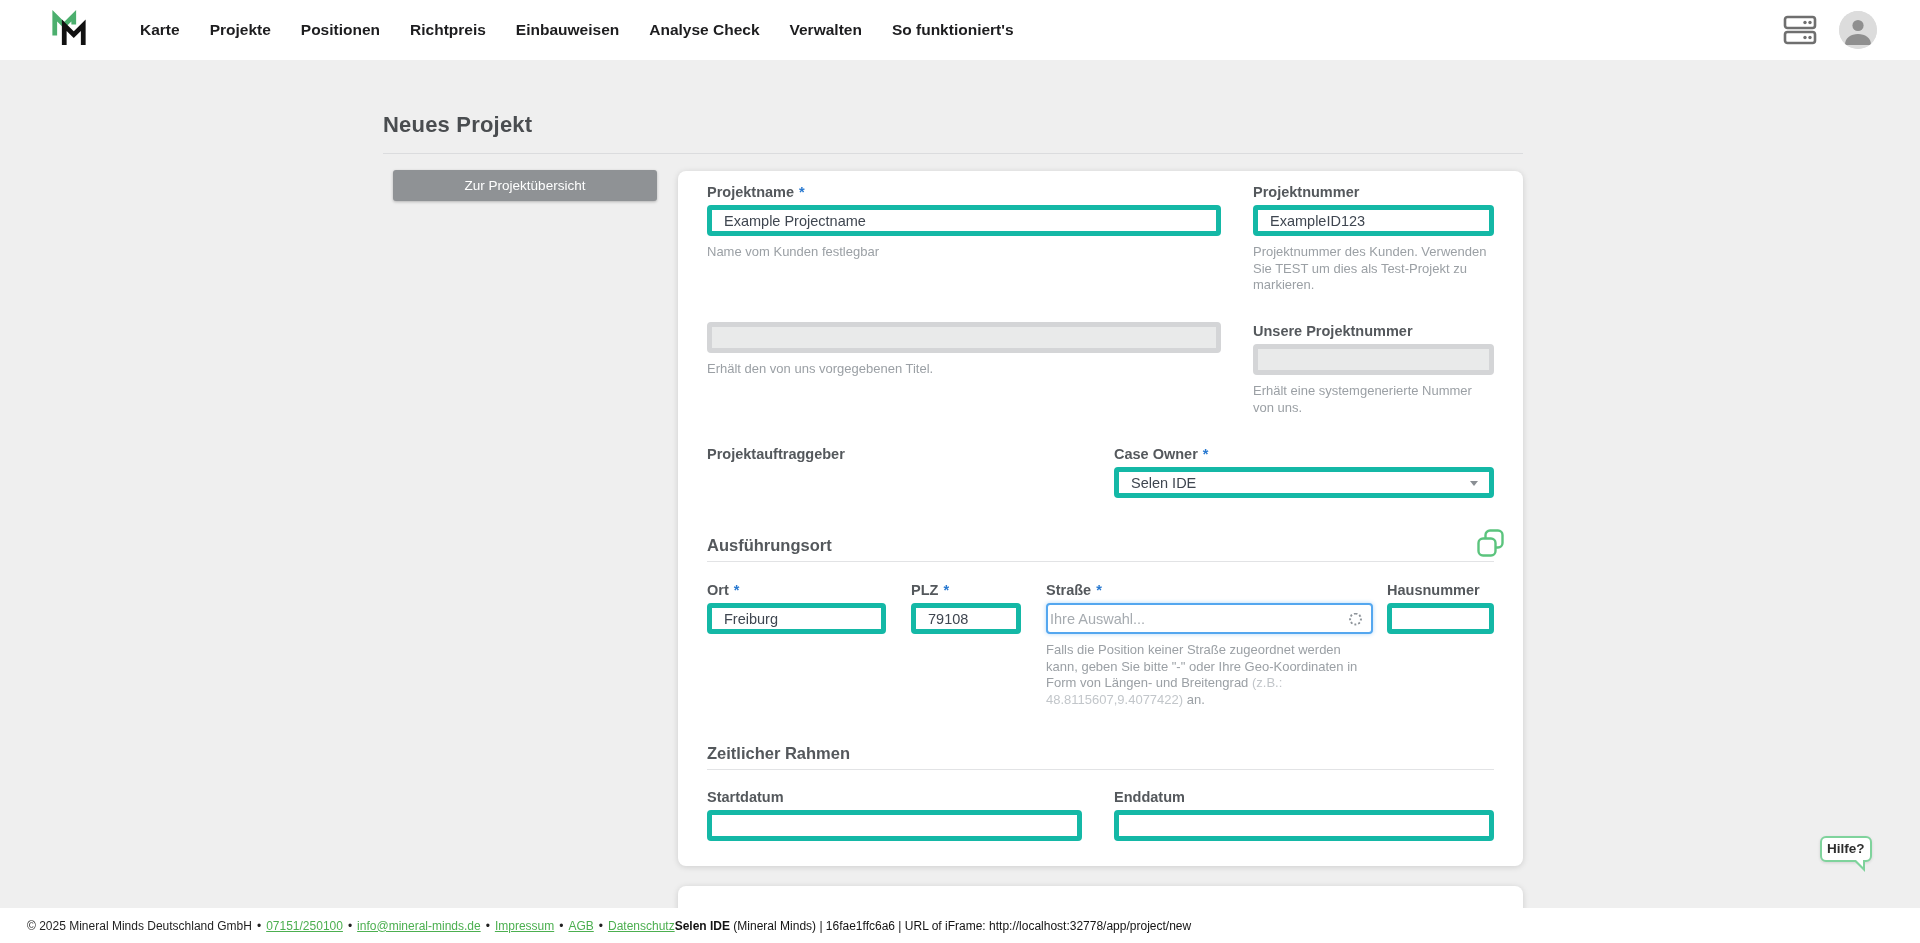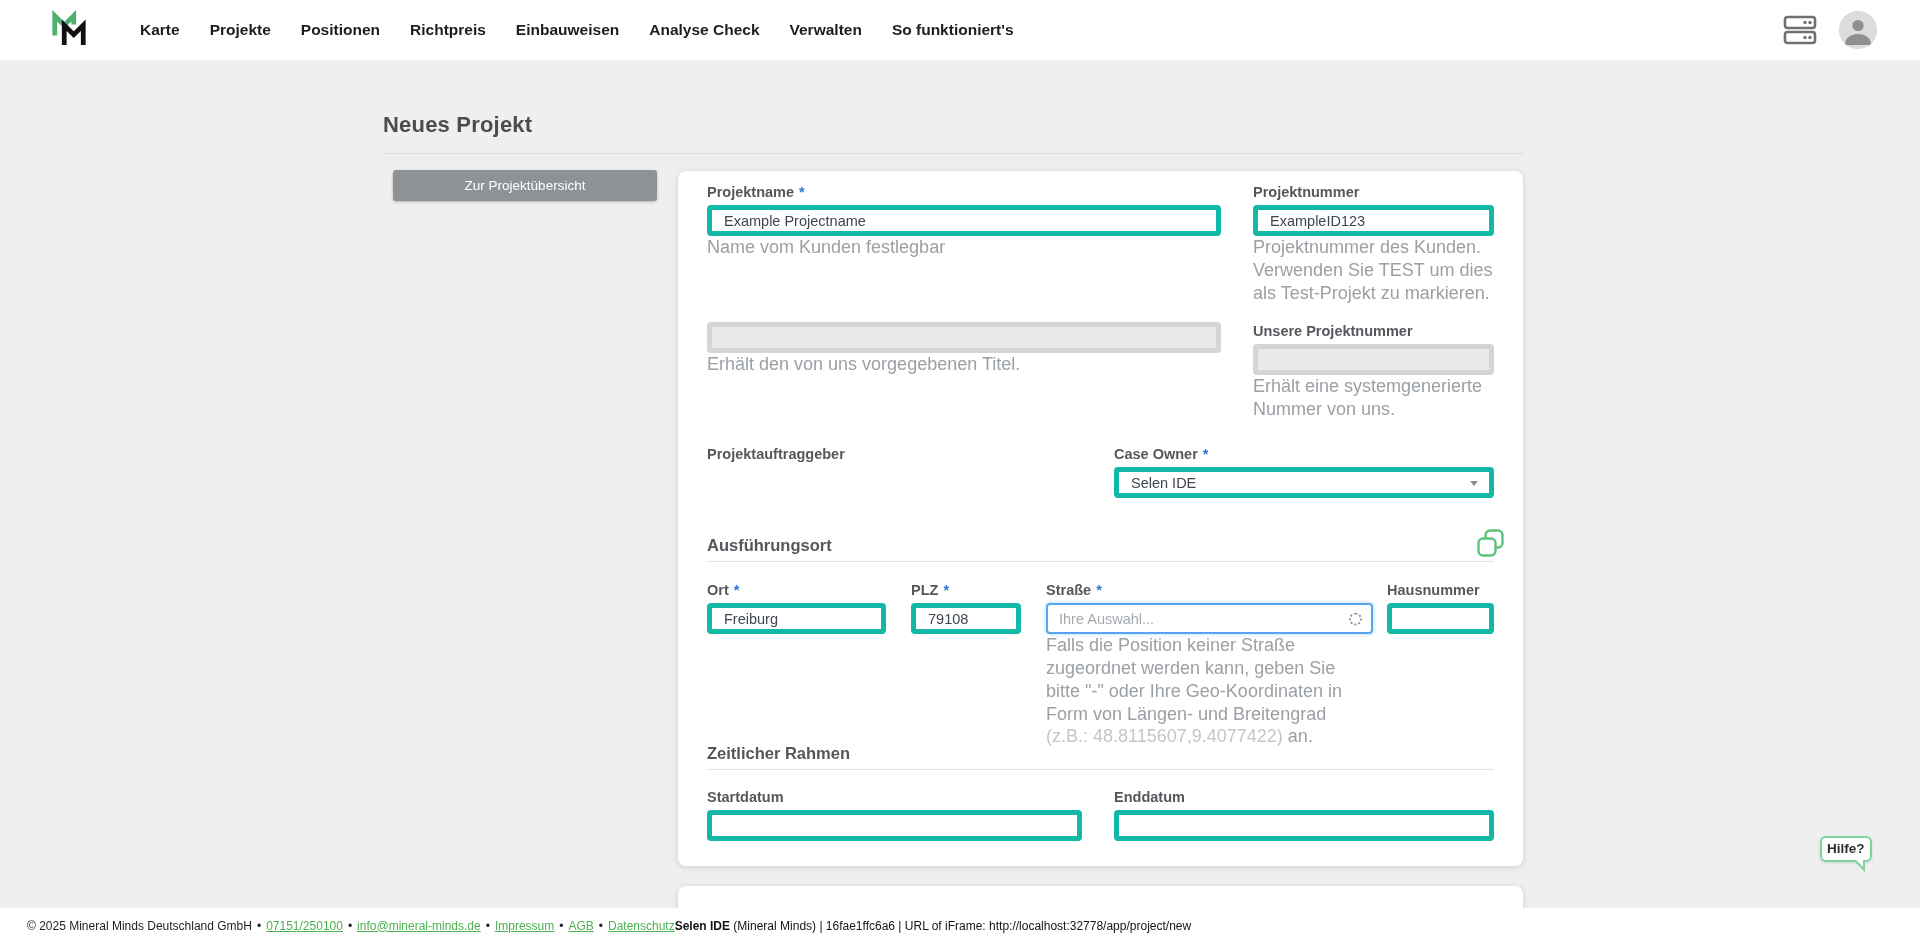--- a/index.html
+++ b/index.html
@@ -62,36 +62,36 @@
   .req { color:#2979d0; margin-left:5px; font-weight:700; }
   .group input, .select {
     width:100%; height:31px; border:5px solid #14b8a6; border-radius:4px;
     padding:0 12px; font-size:14.5px; color:#3f4650; background:#fff;
     font-family:inherit; outline:none;
   }
   .group input::placeholder { color:#a6abb0; }
   .group input:disabled { background:#e9eaea; border-color:#d4d5d7; }
   .input-wrap { position:relative; }
   .input-wrap.focused input {
-    border:2px solid #54a7ef; padding:0 11px;
+    border:2px solid #54a7ef; padding:0 2px;
     box-shadow:0 0 4px rgba(84,167,239,.45);
   }
   .spinner {
     position:absolute; right:11px; top:50%; transform:translateY(-50%);
     width:13px; height:13px; border:2px dotted #8f959b; border-radius:50%;
     animation:spin 1.1s steps(8) infinite;
   }
   @keyframes spin { to { transform:translateY(-50%) rotate(360deg); } }
   .select { display:flex; align-items:center; position:relative; cursor:pointer; }
   .caret {
     position:absolute; right:11px; top:50%; margin-top:-2px; width:0; height:0;
     border-left:4.5px solid transparent; border-right:4.5px solid transparent;
     border-top:5.5px solid #8a8f94;
   }
-  .hint { font-size:18px; line-height:1.27; color:#9ba0a5; }
+  .hint { font-size:13px; line-height:1.27; color:#9ba0a5; margin-top:8px; }
   .hint .lighter { color:#c2c6ca; }
 
   .section-head { position:absolute; left:29px; width:787px; }
   .section-head h2 { margin:0; font-size:16.5px; line-height:20px; font-weight:700; color:#54585c; }
   .section-head .divider { height:1px; background:#e2e3e5; margin-top:6px; }
   .copy-icon { position:absolute; right:-12px; top:-7px; cursor:pointer; }
 
   
   .help-bubble {
     position:absolute; left:1820px; top:836px; z-index:6;

